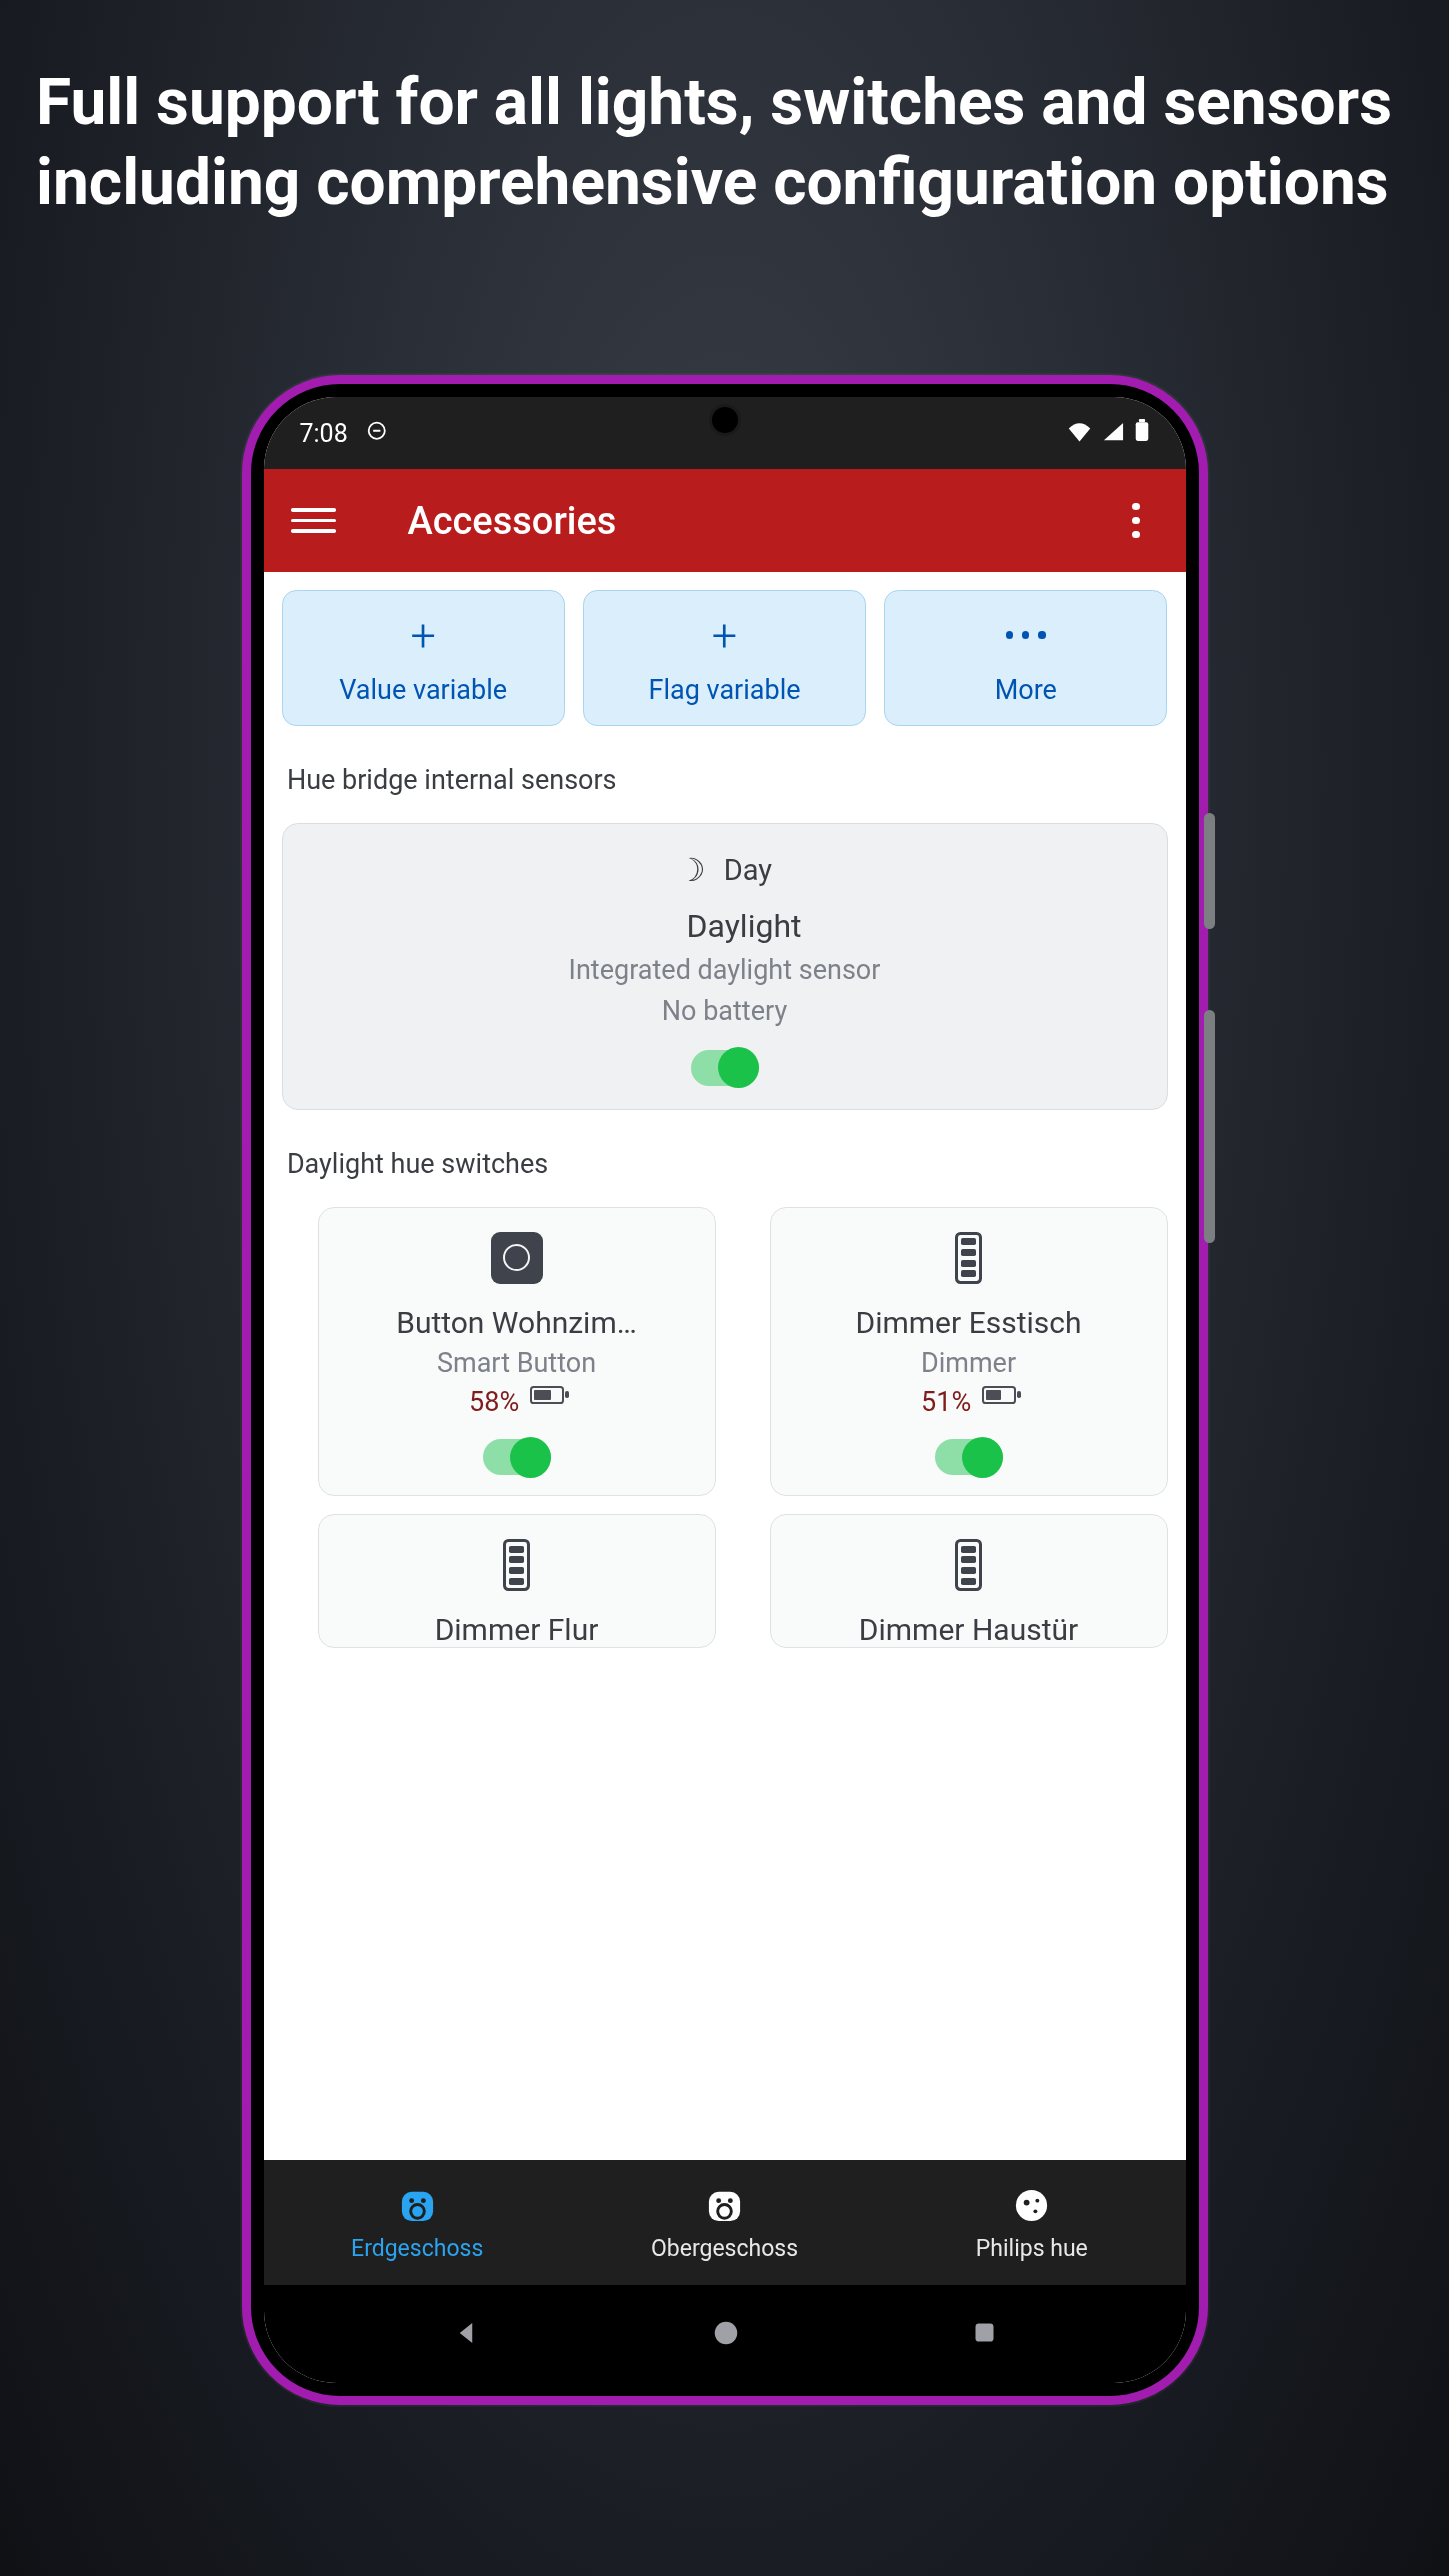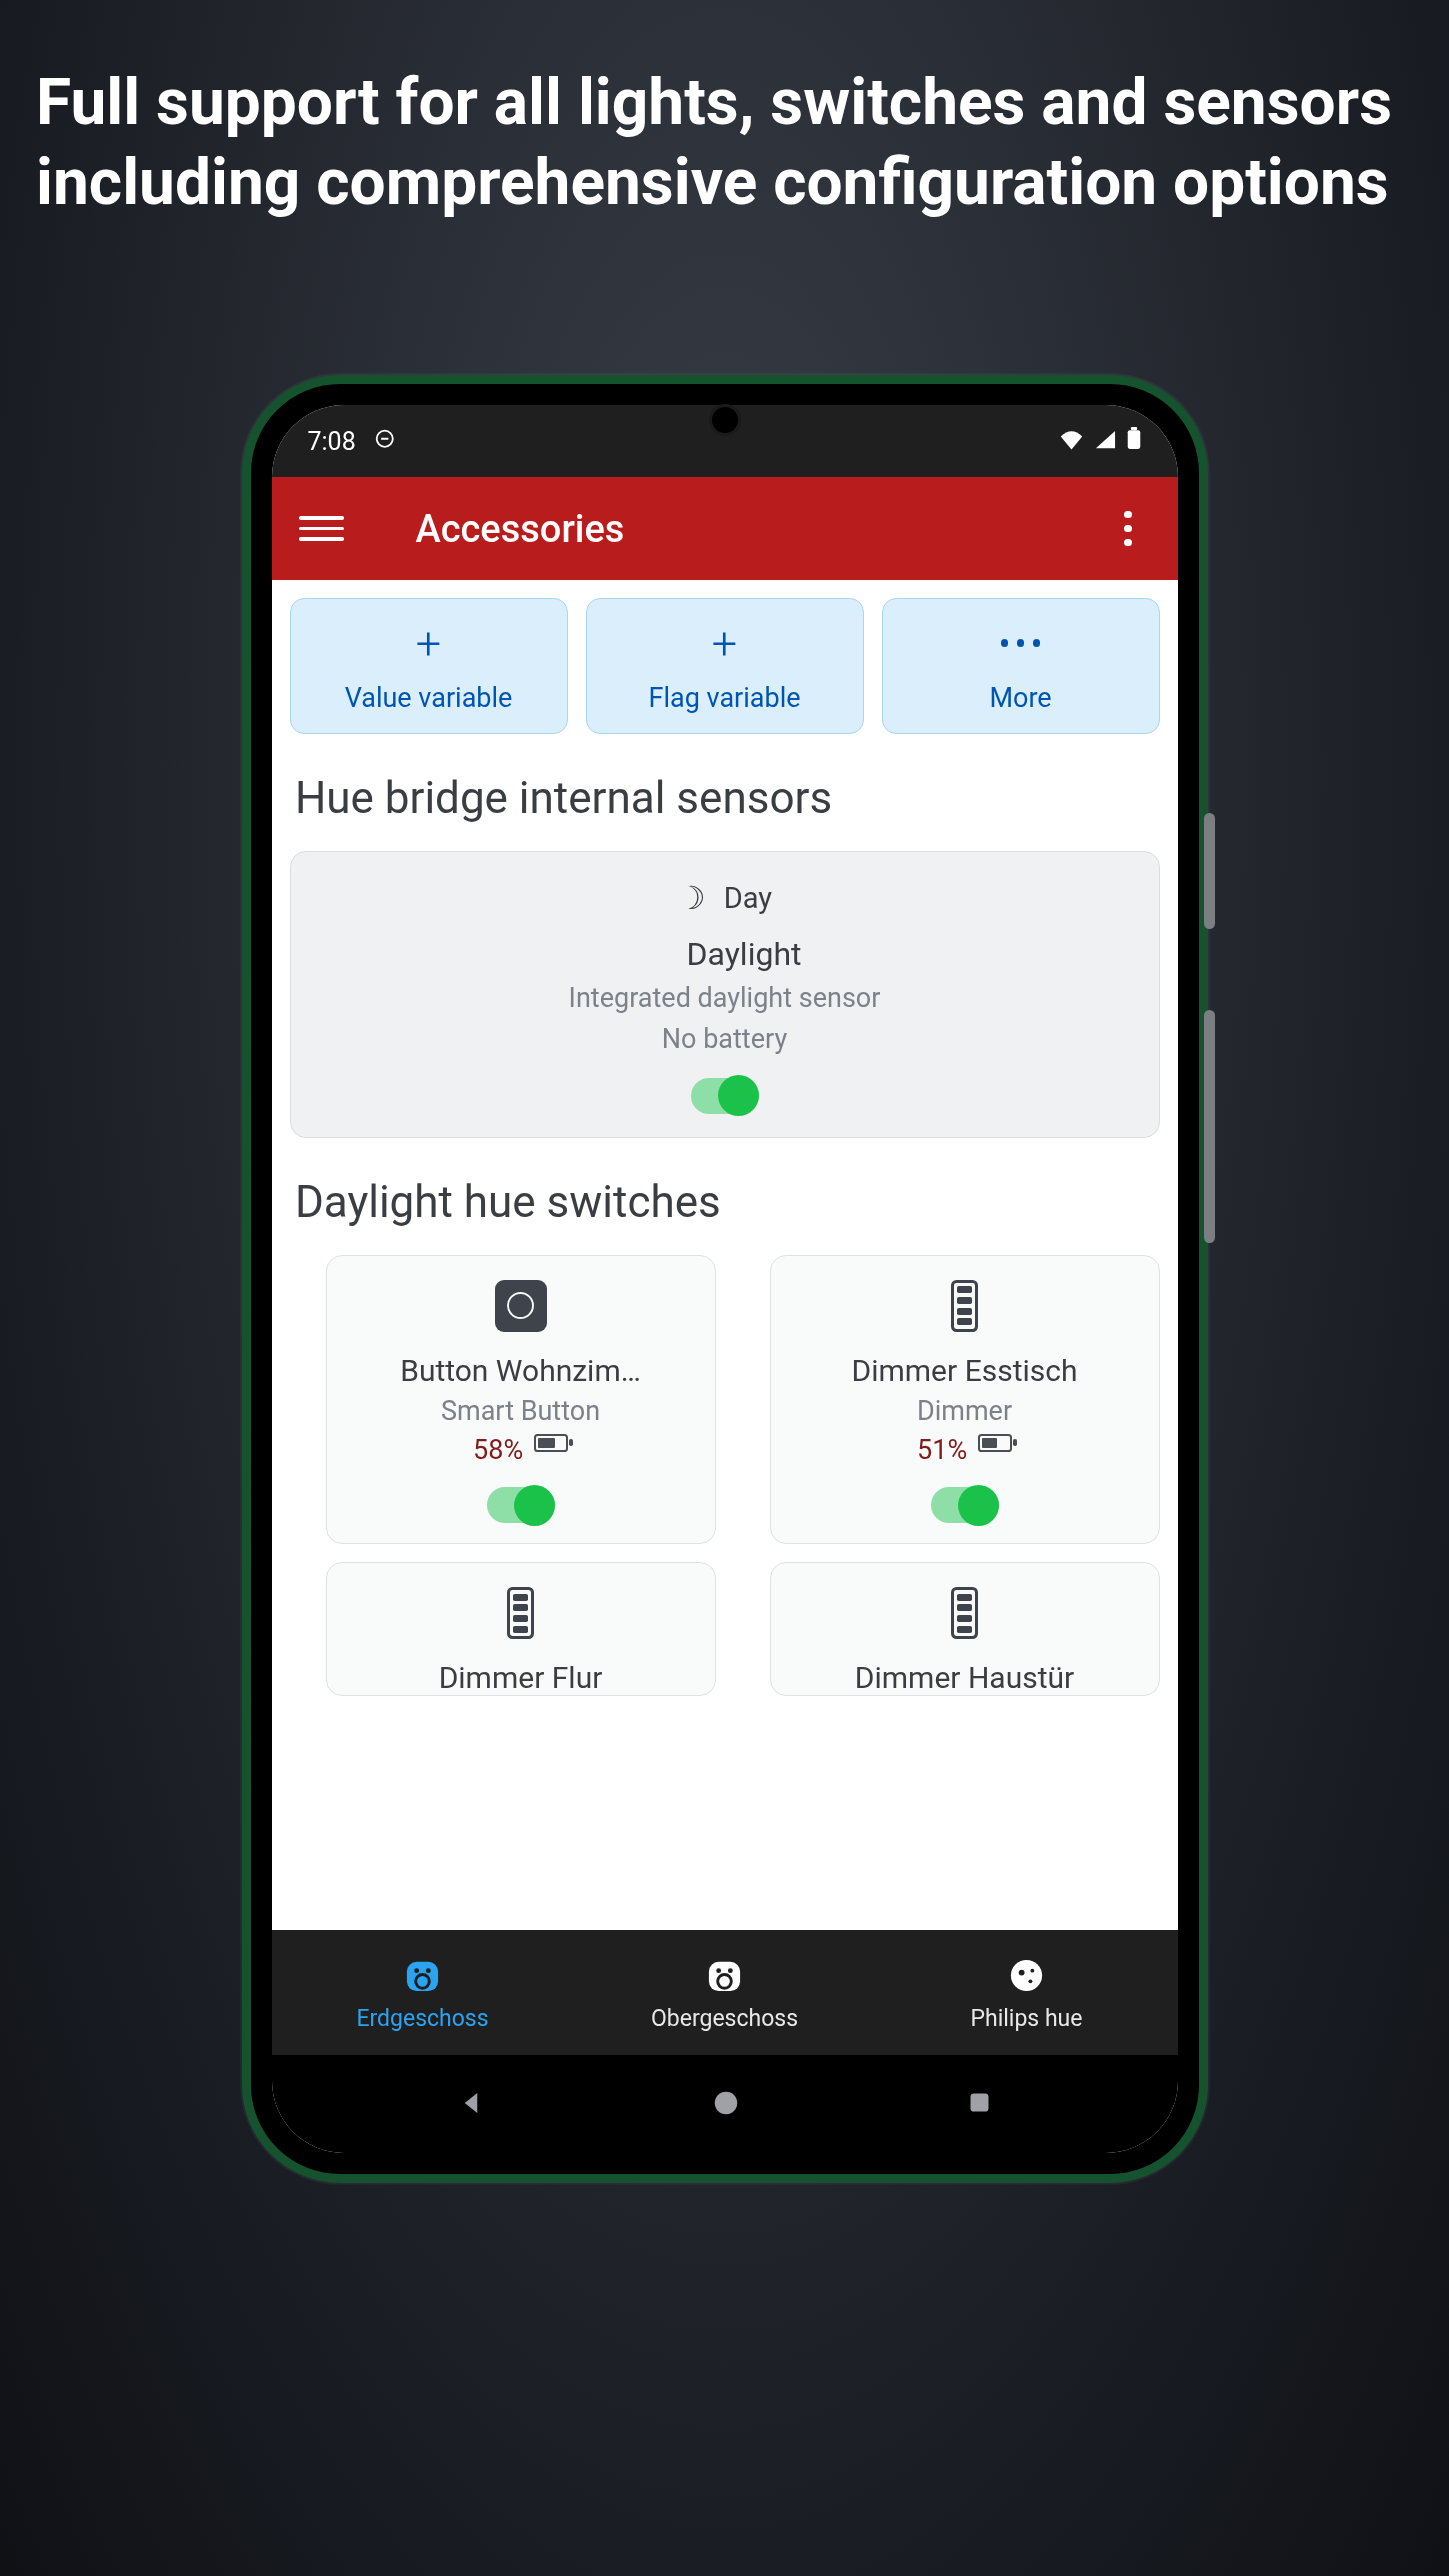--- a/index.html
+++ b/index.html
@@ -18,25 +18,25 @@
     font-size: 64px;
     font-weight: 700;
     text-align: left;
     line-height: 1.25;
     margin-top: 63px;
     padding: 0 36px;
   }
   .phone-frame {
     margin-top: 152px;
     width: 966px;
-    height: 1808px;
-    border: 9px solid #14532d;
+    height: 2030px;
+    border: 9px solid #a21caf;
     border-radius: 98px;
     background: #000;
-    padding: 21px;
+    padding: 13px;
     position: relative;
     box-shadow: 0 0 0 1.8px rgba(255,255,255,0.05);
   }
   .phone-side-btn {
     position: absolute;
     right: -16px;
     width: 10.7px;
     background: #7c7f82;
     border-radius: 5.4px;
   }
@@ -109,21 +109,21 @@
     flex-direction: column;
     align-items: center;
     gap: 16px;
   }
   .action-icon { font-size: 45px; color: #0055b3; font-weight: 300; line-height: 1; }
   .action-dots { display: flex; gap: 9px; height: 45px; align-items: center; }
   .action-dots span { width: 7.2px; height: 7.2px; background: #0055b3; border-radius: 50%; }
   .action-label { color: #0055b3; font-size: 27px; }
   .section-heading {
     color: #3a3d42;
-    font-size: 44px;
+    font-size: 27px;
     font-weight: 400;
     margin-top: 19.7px;
     margin-left: 5.4px;
   }
   .sensor-card {
     background: #f0f1f2;
     border: 1.8px solid #dcdde0;
     border-radius: 16px;
     padding: 27px 18px 23px;
     display: flex;

